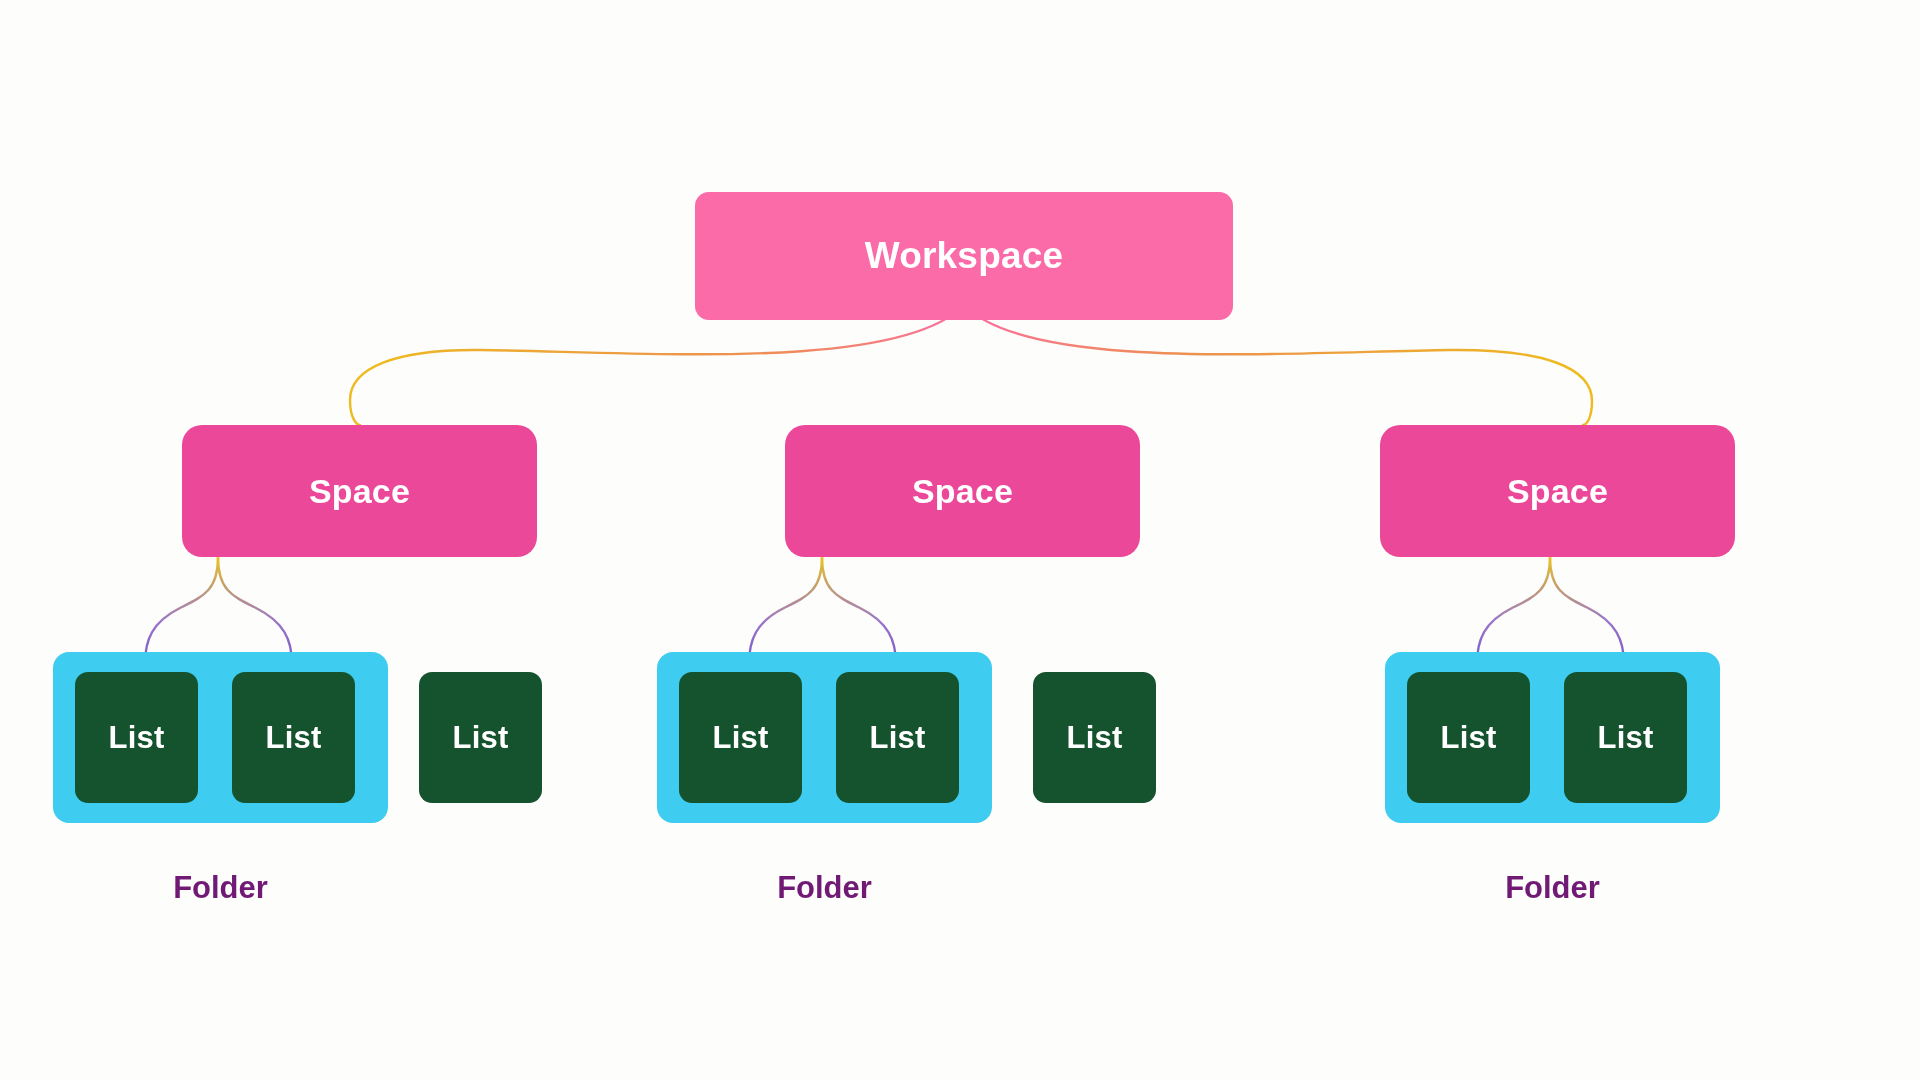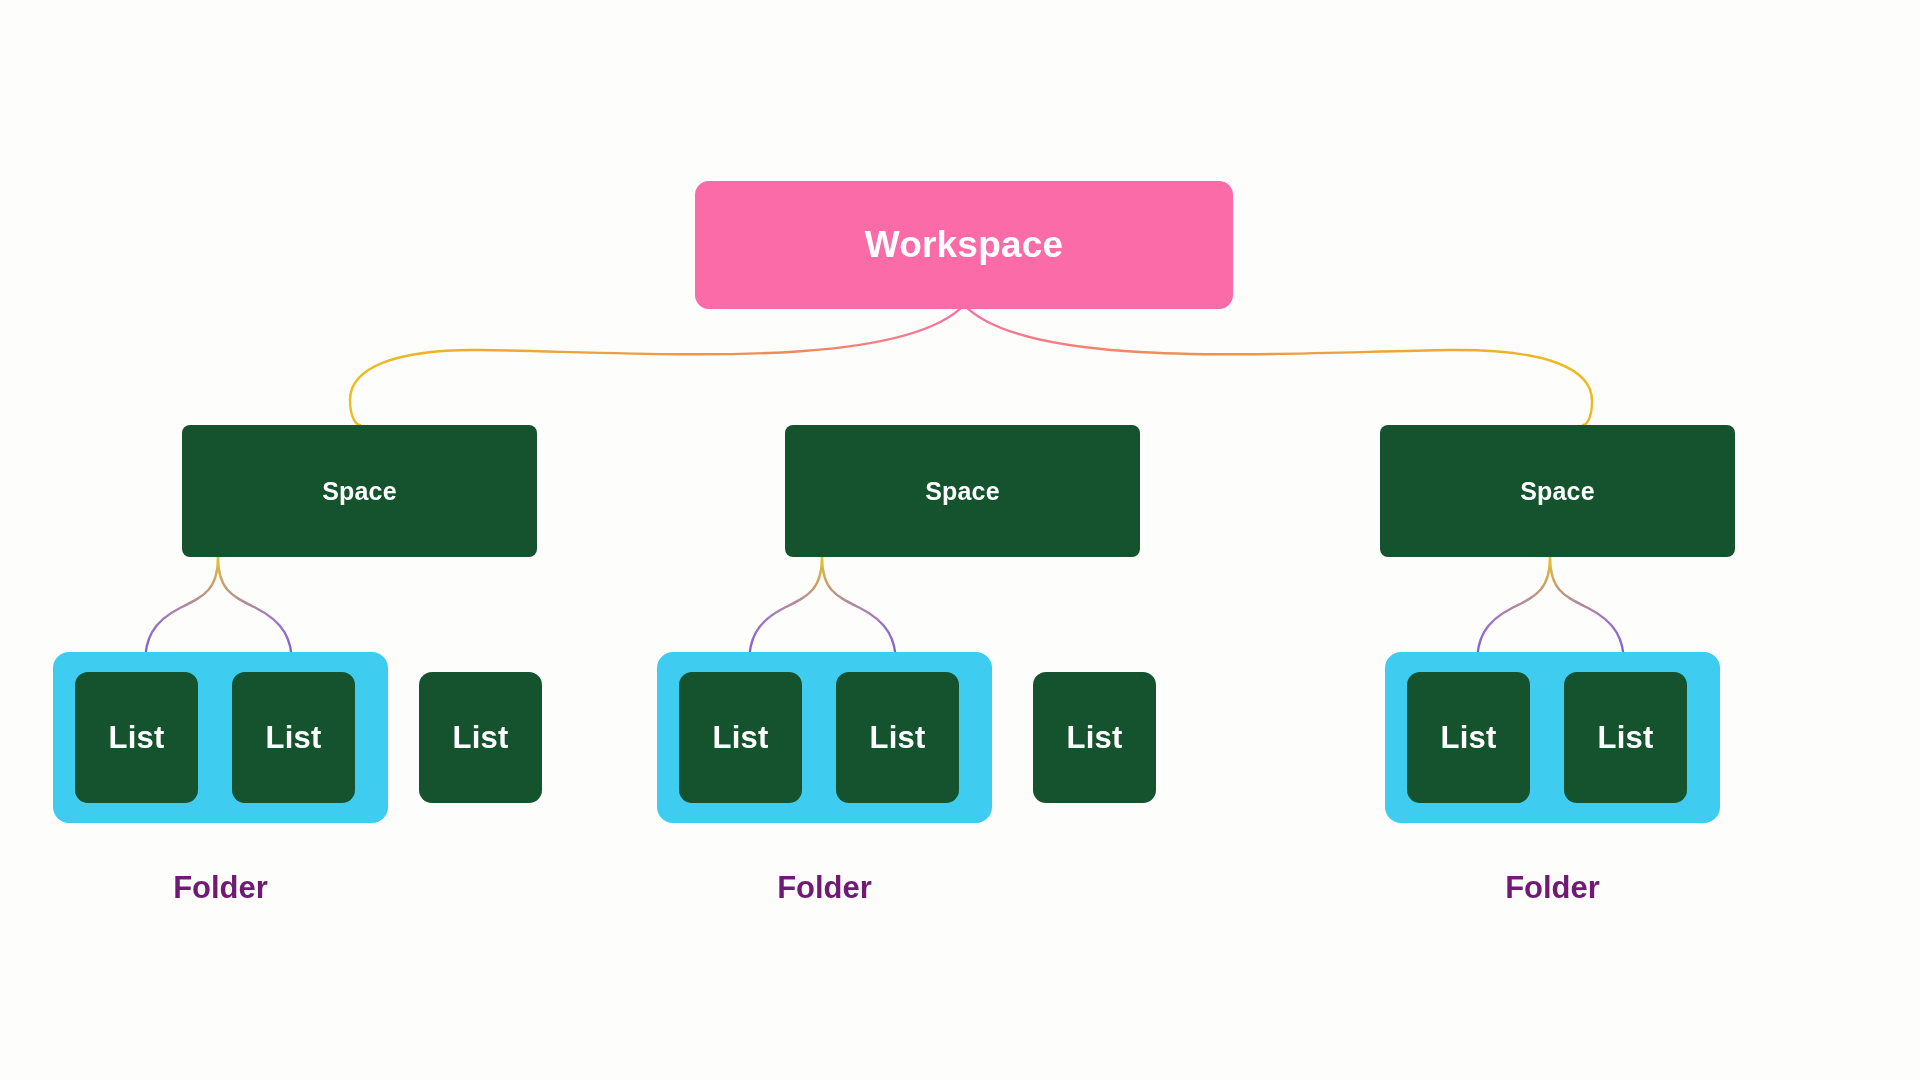--- a/index.html
+++ b/index.html
@@ -25,23 +25,23 @@
     letter-spacing:0.2px;
     user-select:none;
   }
 
   .workspace-node{
     background:#FB6BA8;
     border-radius:14px;
     font-size:37px;
   }
   .space-node{
-    background:#14532d;
-    border-radius:8px;
-    font-size:25px;
+    background:#ec4899;
+    border-radius:20px;
+    font-size:34px;
   }
   .folder-node{
     background:#3ECDF0;
     border-radius:16px;
   }
   .list-node{
     background:#14532d;
     border-radius:13px;
     font-size:31px;
   }
@@ -104,21 +104,21 @@
       <path d="M822,557 C 822,590 808,596 784,608 C 756,622 749,640 749,664 L 749,676" stroke="url(#gS)"></path>
       <path d="M822,557 C 822,590 836,596 860,608 C 888,622 896,640 896,664 L 896,676" stroke="url(#gS)"></path>
 
       <path d="M1095,557 L 1095,676" stroke="url(#gS2)"></path>
 
       <path d="M1550,557 C 1550,590 1536,596 1512,608 C 1484,622 1477,640 1477,664 L 1477,676" stroke="url(#gS)"></path>
       <path d="M1550,557 C 1550,590 1564,596 1588,608 C 1616,622 1624,640 1624,664 L 1624,676" stroke="url(#gS)"></path>
     </g>
   </svg>
 
-  <div class="node workspace-node" style="left:695px;top:181px;width:538px;height:128px;">
+  <div class="node workspace-node" style="left:695px;top:192px;width:538px;height:128px;">
     <span>Workspace</span>
   </div>
 
   <div class="node space-node" style="left:182px;top:425px;width:355px;height:132px;">
     <span>Space</span>
   </div>
 
   <div class="node folder-node" style="left:53px;top:652px;width:335px;height:171px;"></div>
 
   <div class="node list-node" style="left:75px;top:672px;width:123px;height:131px;">

